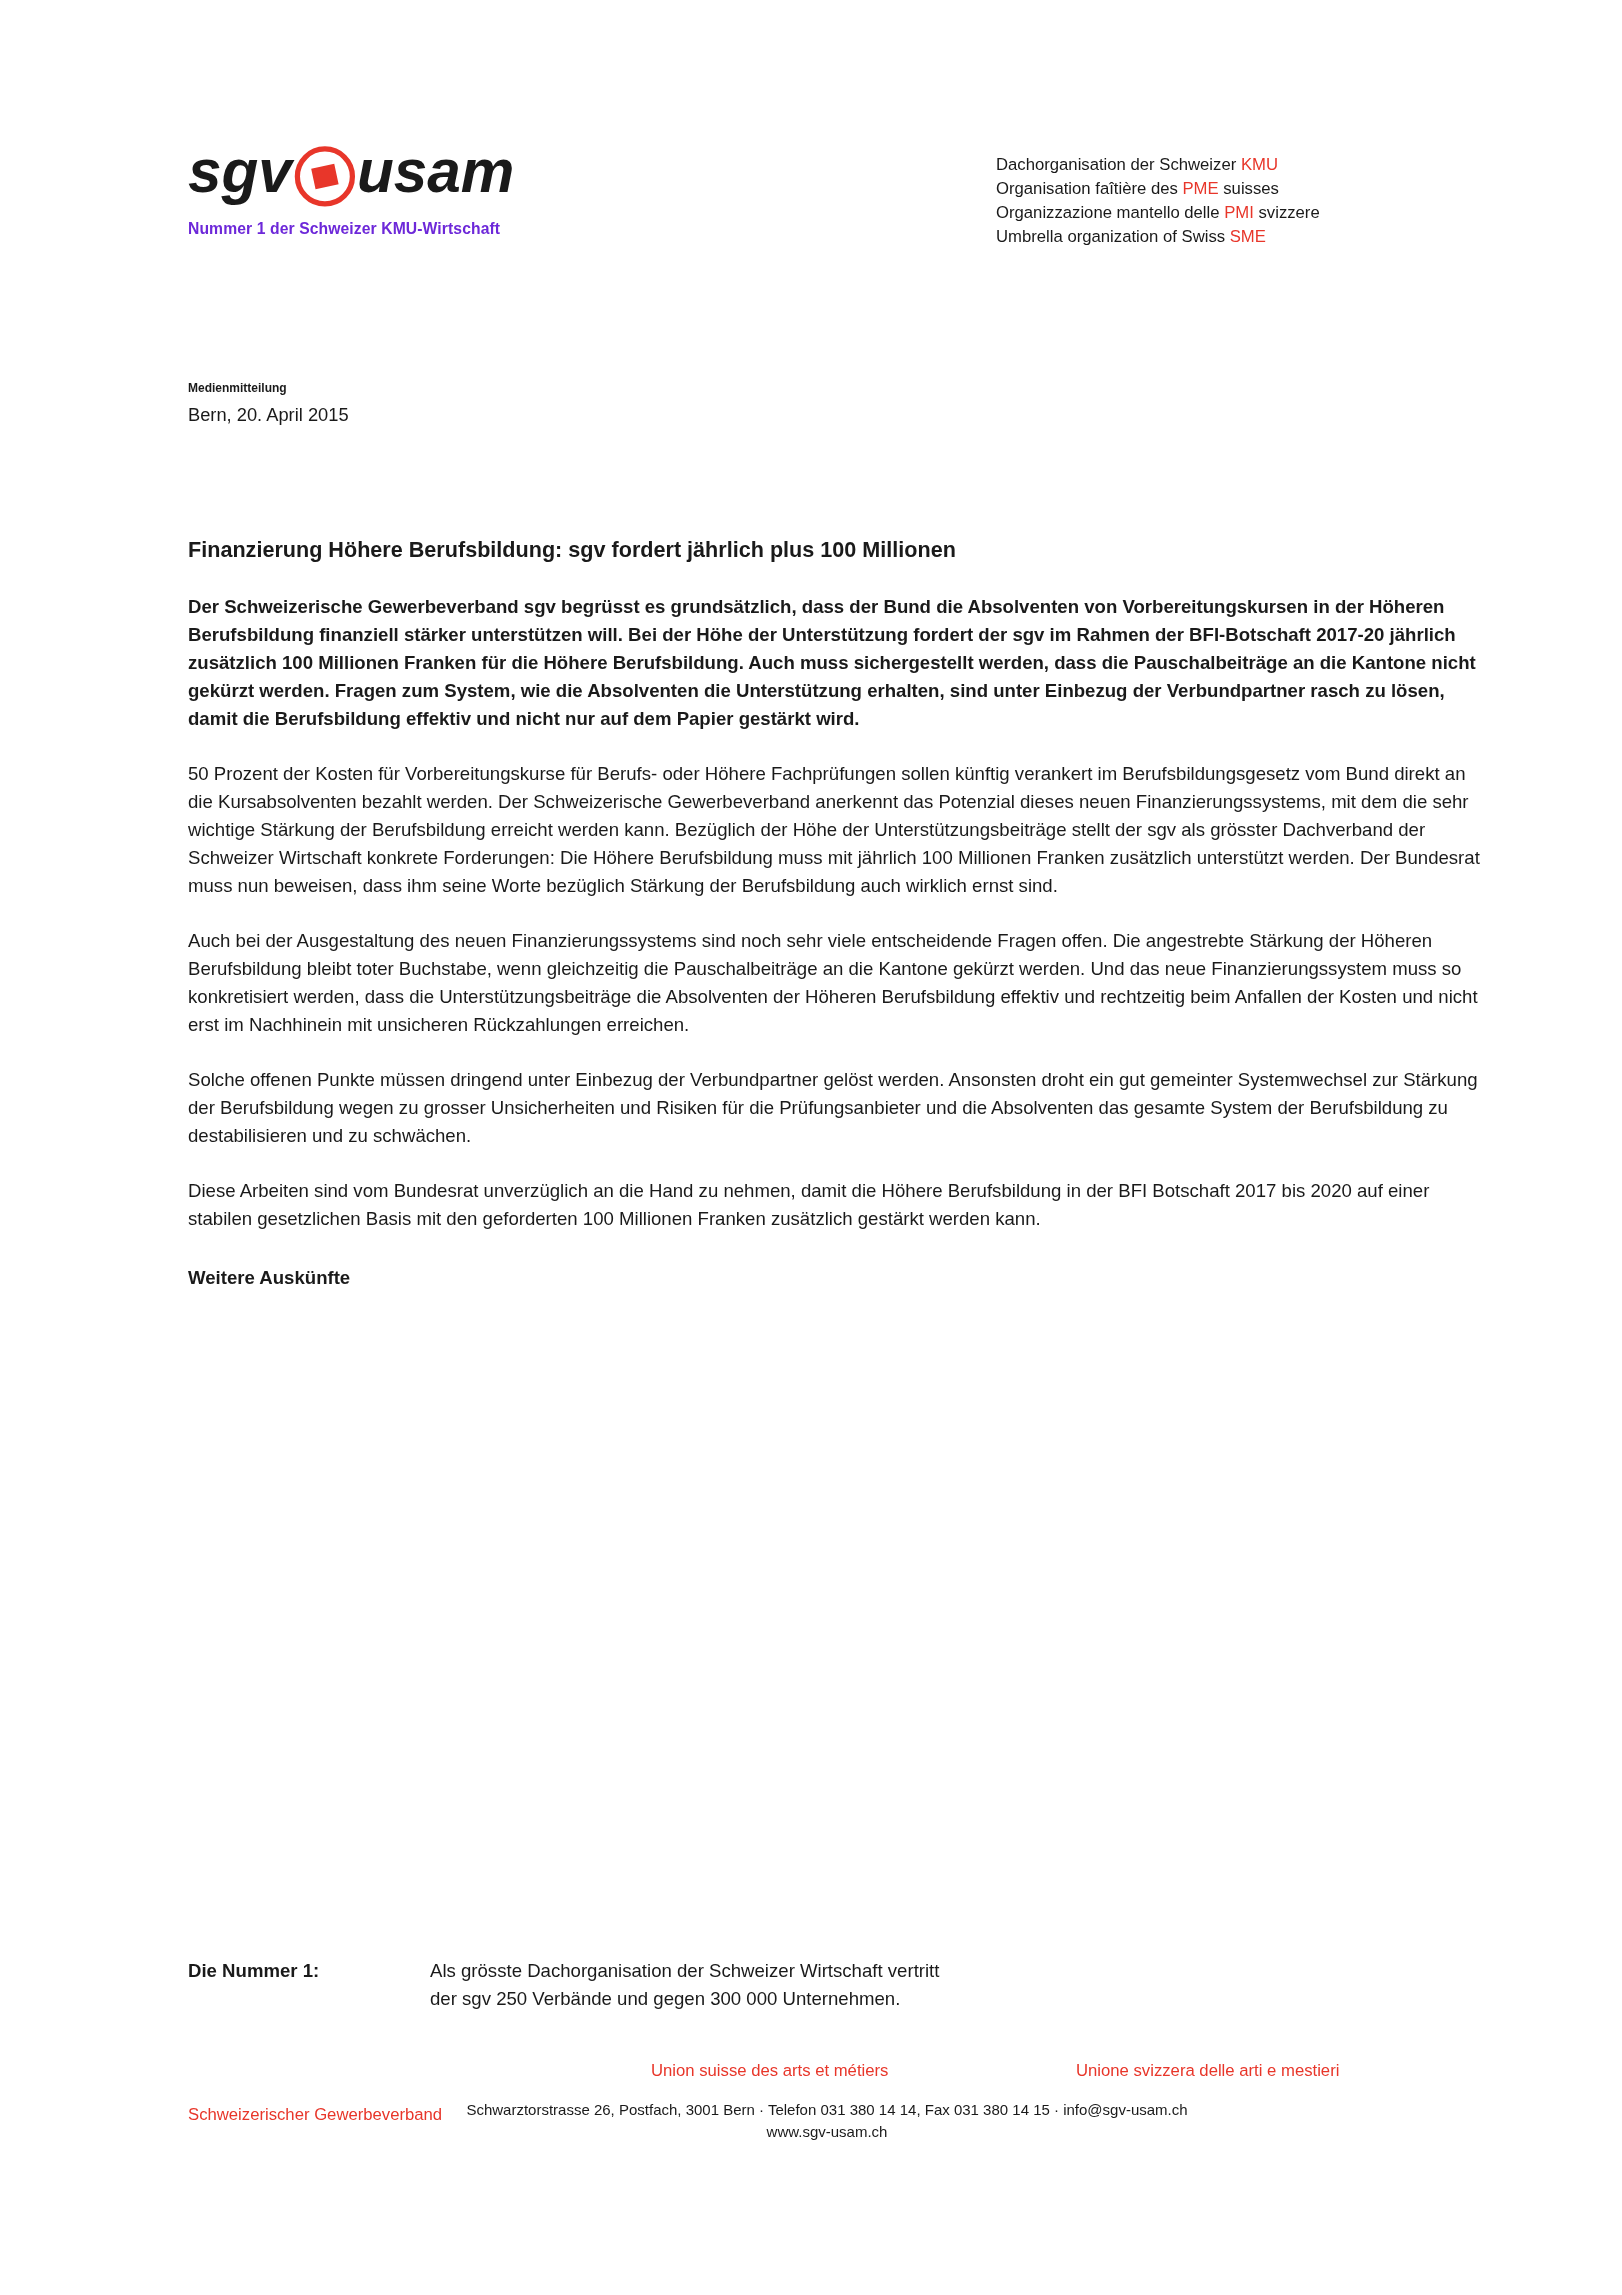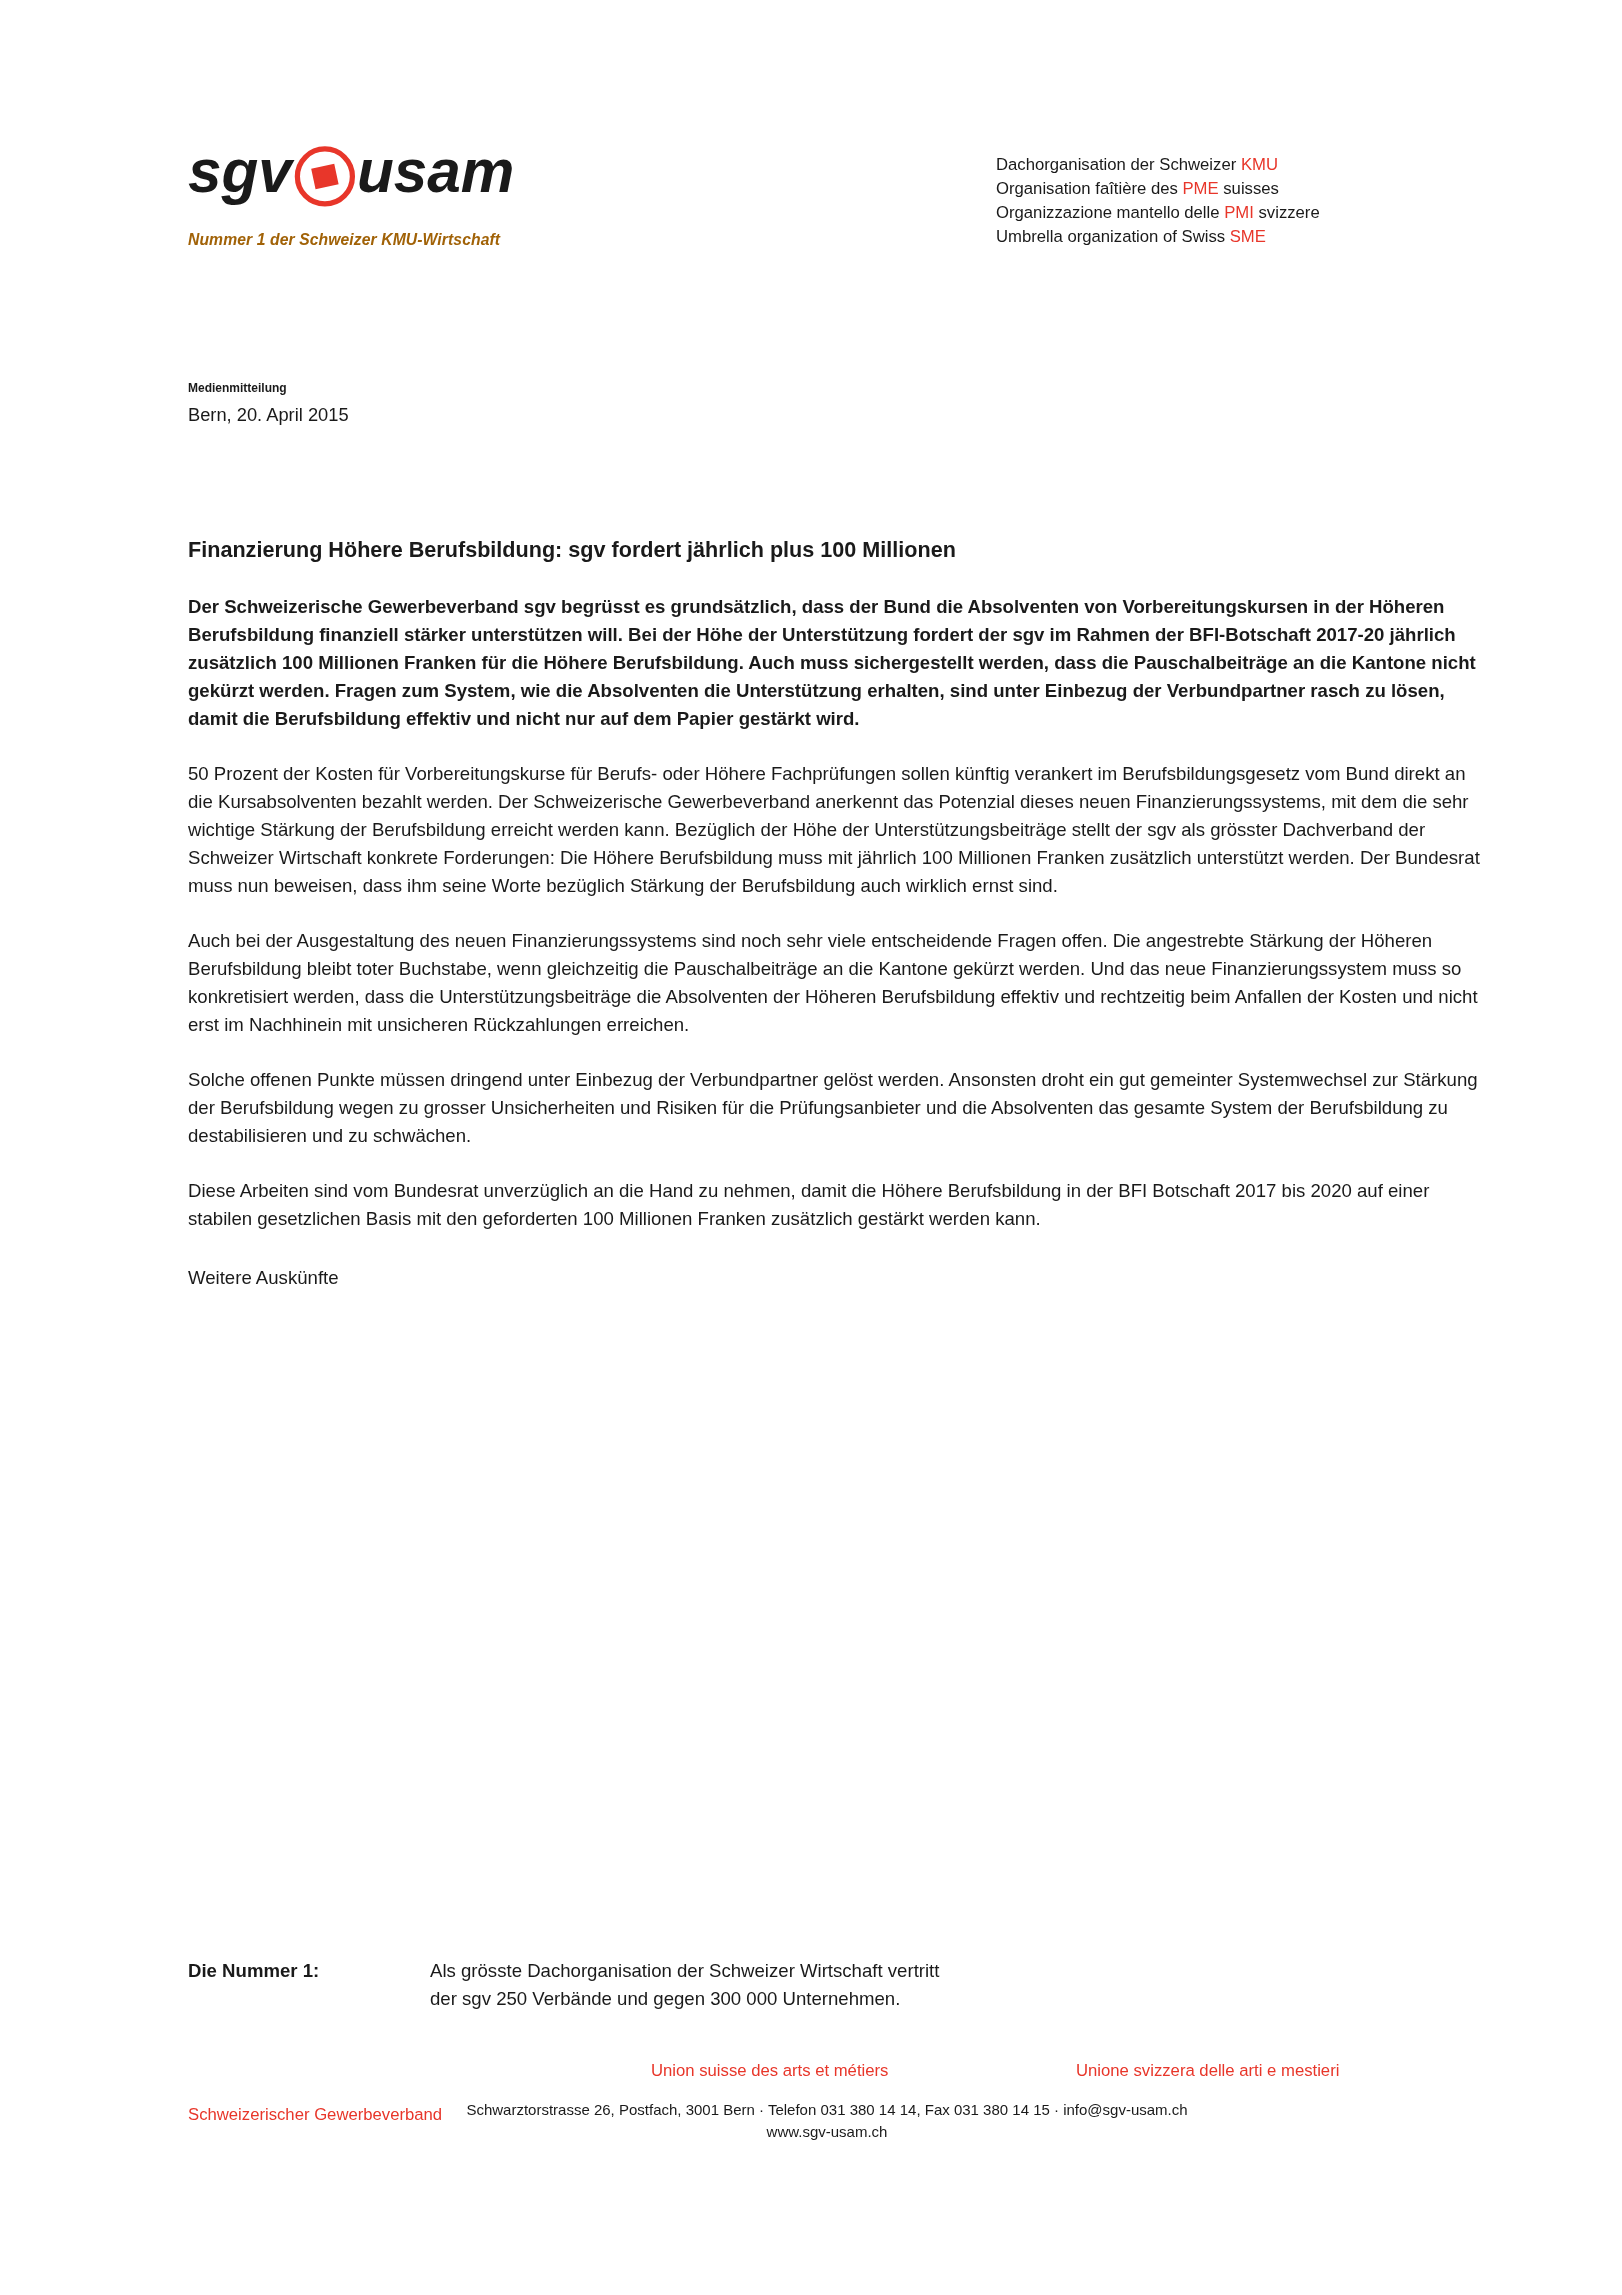--- a/index.html
+++ b/index.html
@@ -36,25 +36,24 @@
     position: absolute;
     top: 0;
     left: 0;
     width: 393px;
   }
   .logo-wordmark {
     display: block;
   }
   .logo-tagline {
     font-family: "Liberation Sans", sans-serif;
-    font-style: italic;
     font-weight: bold;
     font-size: 15.7px;
-    color: #a16207;
-    margin-top: 21px;
+    color: #6d28d9;
+    margin-top: 10px;
     letter-spacing: 0.1px;
   }
   .header-langs {
     position: absolute;
     top: 11.8px;
     left: 808px;
     font-size: 16.7px;
     line-height: 24px;
     color: #1a1a1a;
     white-space: nowrap;
@@ -96,21 +95,21 @@
   }
   p.para {
     font-size: 18.6px;
     line-height: 28px;
     margin: 0;
     margin-top: 27px;
     text-align: left;
   }
   .contacts-head {
     font-size: 18.6px;
-    font-weight: normal;
+    font-weight: bold;
     line-height: 28px;
     margin-top: 31px;
   }
   .contact-line {
     font-size: 18.6px;
     line-height: 28px;
     margin-top: 5.2px;
   }
   .contact-line:first-of-type { margin-top: 14.4px; }
   .contact-line b { font-weight: bold; }

